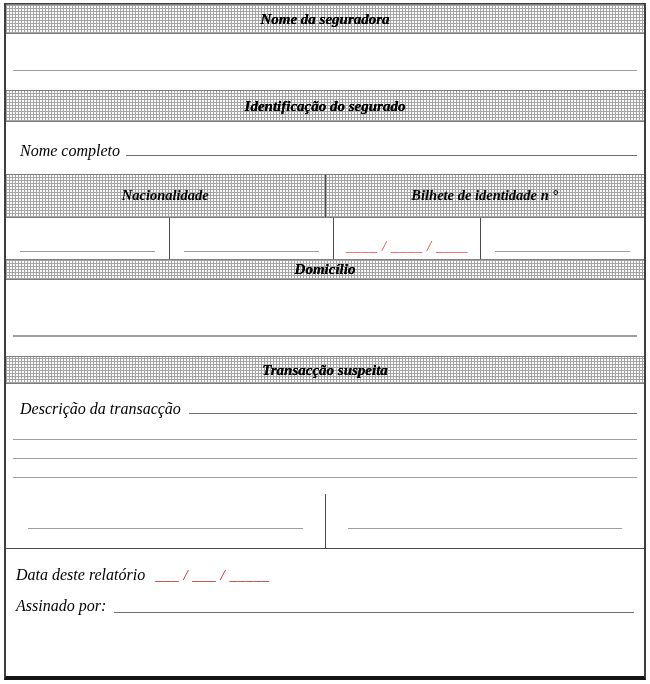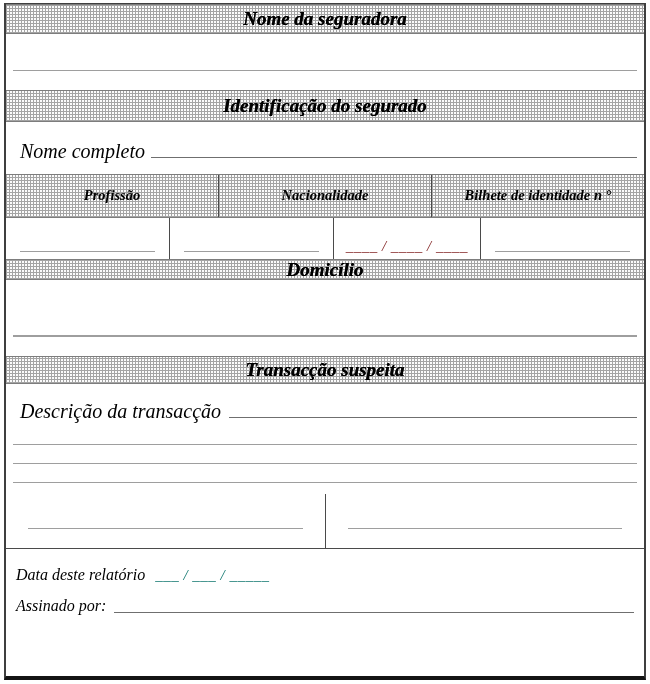--- a/index.html
+++ b/index.html
@@ -21,21 +21,21 @@
 
   
   .band {
     background-color: #fbfbfb;
     background-image:
       repeating-linear-gradient(90deg, #a4a4a4 0 1px, rgba(0,0,0,0) 1px 3px),
       repeating-linear-gradient(0deg, #a4a4a4 0 1px, rgba(0,0,0,0) 1px 3px);
     border-top: 1px solid #7d7d7d;
     border-bottom: 1px solid #7d7d7d;
     display: flex; align-items: center; justify-content: center;
-    font-weight: bold; font-style: italic; font-size: 19px;
+    font-weight: bold; font-style: italic; font-size: 15px;
     text-align: center;
   }
   .band-title { text-shadow: 0 0 0 #000; }
 
   .h-band  { height: 30px; flex: 0 0 auto; }
 
   .sec { flex: 0 0 auto; position: relative; }
 
   
   .rule {
@@ -45,21 +45,21 @@
   .sec-blank {
     display: flex; flex-direction: column; justify-content: flex-end;
     padding: 0 7px 19px 7px;
   }
   .sec-blank .rule + .rule { margin-top: 0; }
   .gap18 { margin-top: 18px; }
 
   
   .label-row {
     display: flex; align-items: baseline;
-    font-style: italic; font-size: 20px;
+    font-style: italic; font-size: 16px;
   }
   .label-row .tail {
     flex: 1 1 auto;
     border-bottom: 1px solid #6f6f6f;
     height: 14px;
     margin-left: 6px;
   }
 
   
   .tbl { display: flex; flex: 0 0 auto; }
@@ -77,21 +77,21 @@
   }
   .tbl-head { border-top: 1px solid #7d7d7d; border-bottom: 1px solid #7d7d7d; }
 
   .tbl-body .cell {
     display: flex; flex-direction: column; justify-content: flex-end;
     padding: 0 14px 7px 14px;
   }
   .t2-body .cell { padding: 0 22px 19px 22px; }
 
   .date-ph {
-    color: #7f1d1d; font-style: italic; font-size: 15px;
+    color: #ef4444; font-style: italic; font-size: 15px;
     letter-spacing: 0.5px;
     text-align: center;
     align-self: center;
     white-space: nowrap;
   }
 
   .t1-head { height: 44px; }
   .t1-body { height: 41px; }
   .t2-head { height: 31px; }
   .t2-body { height: 55px; border-bottom: 1px solid #4a4a4a; }
@@ -100,21 +100,21 @@
   .sec-footer { flex: 1 1 auto; padding: 17px 10px 0 10px; }
   .footer-row {
     display: flex; align-items: center;
     font-style: italic; font-size: 16px;
   }
   .footer-row + .footer-row { margin-top: 13px; }
   .footer-row .tail {
     flex: 1 1 auto; border-bottom: 1px solid #6f6f6f;
     height: 14px; margin-left: 8px;
   }
-  .ph-inline { color: #0f766e; margin-left: 10px; letter-spacing: 0.5px; }
+  .ph-inline { color: #b91c1c; margin-left: 10px; letter-spacing: 0.5px; }
 </style>
 </head>
 <body>
 
 <div class="form-wrap">
 
   <div class="band h-band">
     <span class="band-title">Nome da seguradora</span>
   </div>
   <div class="sec sec-blank" style="height:56px;">
@@ -126,23 +126,20 @@
   </div>
   <div class="sec" style="height:52px; display:flex; align-items:center; padding:6px 7px 0 14px;">
     <div class="label-row" style="width:100%;">
       <span>Nome completo</span>
       <span class="tail"></span>
     </div>
   </div>
 
   <div class="tbl tbl-head t1-head">
     <div class="cell">
-      <span>Profissão</span>
-    </div>
-    <div class="cell">
       <span>Nacionalidade</span>
     </div>
     <div class="cell">
       <span>Bilhete de identidade n °</span>
     </div>
   </div>
   <div class="tbl tbl-body t1-body">
     <div class="cell">
       <div class="rule"></div>
     </div>

